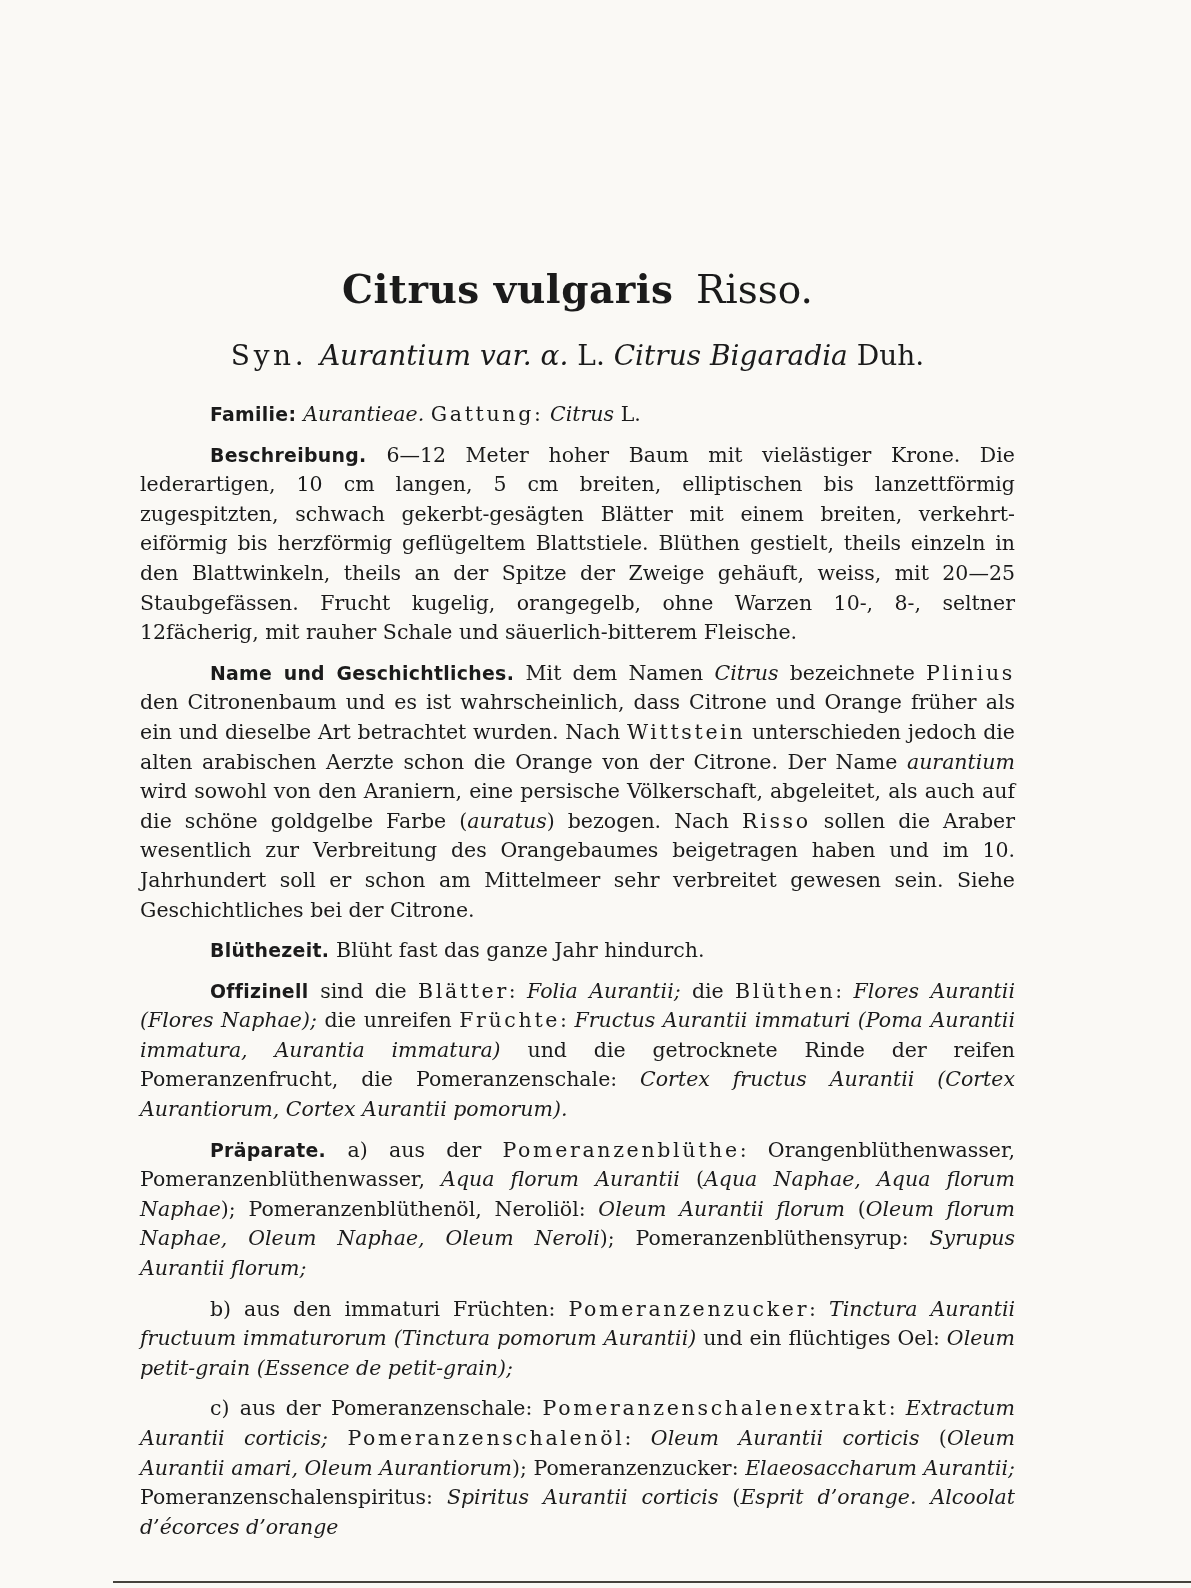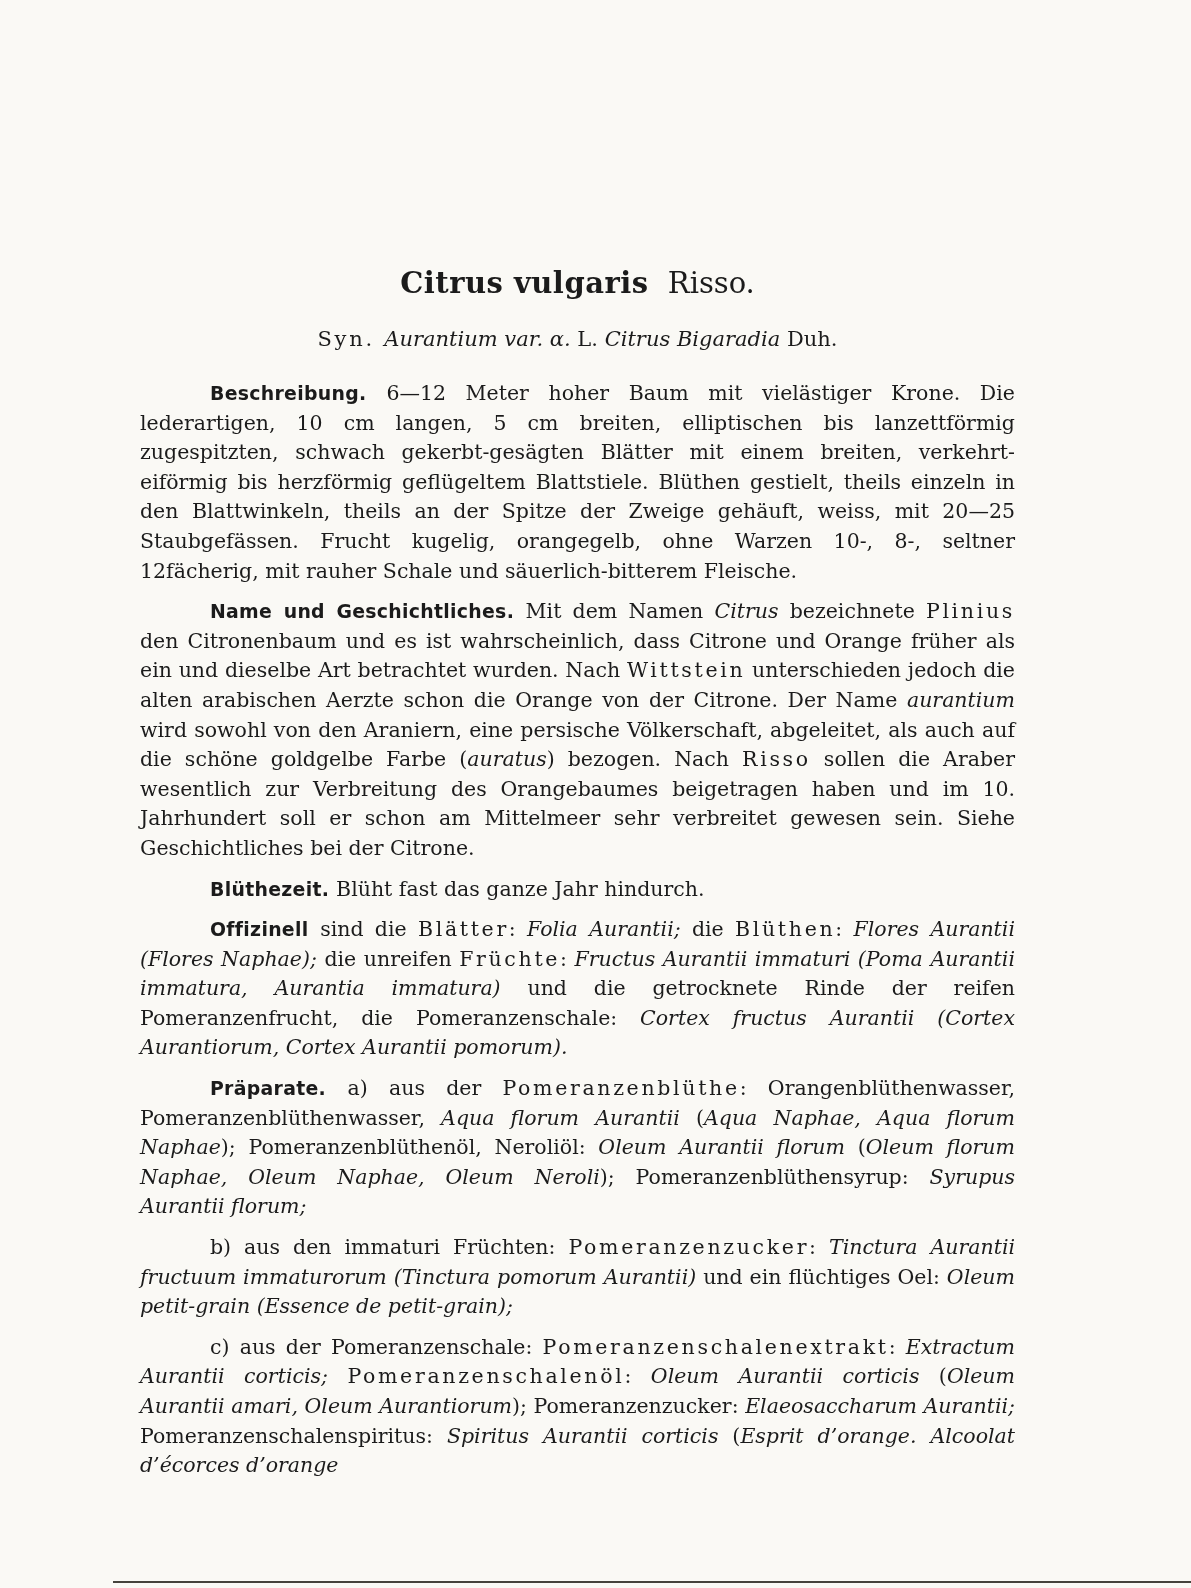--- a/index.html
+++ b/index.html
@@ -9,24 +9,24 @@
     position: relative;
     width: 1191px;
     height: 1588px;
     margin: 0 auto;
     background: #faf9f5;
     color: #1b1b1b;
     font-family: "DejaVu Serif", serif;
     padding: 266px 176px 0 140px;
     overflow: hidden;
   }
-  .main-title { text-align: center; font-size: 29px; font-weight: normal; }
+  .main-title { text-align: center; font-size: 39px; font-weight: normal; }
   .title-name { font-weight: bold; letter-spacing: 0.5px; }
   .title-author { margin-left: 10px; font-weight: normal; }
-  .synonym-line { text-align: center; font-size: 21px; margin-top: 27px; }
+  .synonym-line { text-align: center; font-size: 28px; margin-top: 27px; }
   .common-names {
     margin-top: 27px;
     text-align: center;
     font-family: "DejaVu Sans", sans-serif;
     font-size: 21px;
     font-weight: bold;
     line-height: 42px;
   }
   .cn-line { display: block; white-space: nowrap; letter-spacing: 0.2px; word-spacing: 3px; }
   .body-text { margin-top: 28px; font-size: 20.5px; line-height: 29.6px; }
@@ -59,20 +59,21 @@
     <h1 class="main-title">
       <span class="title-name">Citrus vulgaris</span>
       <span class="title-author">Risso.</span>
     </h1>
 
     <p class="synonym-line"><span class="seg-sp">Syn. </span><span class="seg-i">Aurantium var. α.</span><span class="seg-n"> L. </span><span class="seg-i">Citrus Bigaradia</span><span class="seg-n"> Duh.</span></p>
 
   </header>
 
   <main class="body-text">
+    <p class="para"><span class="seg-b">Familie: </span><span class="seg-i">Aurantieae.</span><span class="seg-n">  </span><span class="seg-sp">Gattung:</span><span class="seg-n"> </span><span class="seg-i">Citrus</span><span class="seg-n"> L.</span></p>
     <p class="para"><span class="seg-b">Beschreibung. </span><span class="seg-n">6—12 Meter hoher Baum mit vielästiger Krone.  Die lederartigen, 10 cm langen, 5 cm breiten, elliptischen bis lanzettförmig zugespitzten, schwach gekerbt-gesägten Blätter mit einem breiten, verkehrt-eiförmig bis herzförmig geflügeltem Blattstiele.  Blüthen gestielt, theils einzeln in den Blattwinkeln, theils an der Spitze der Zweige gehäuft, weiss, mit 20—25 Staubgefässen.  Frucht kugelig, orangegelb, ohne Warzen 10-, 8-, seltner 12fächerig, mit rauher Schale und säuerlich-bitterem Fleische.</span></p>
     <p class="para"><span class="seg-b">Name und Geschichtliches. </span><span class="seg-n">Mit dem Namen </span><span class="seg-i">Citrus</span><span class="seg-n"> bezeichnete </span><span class="seg-sp">Plinius</span><span class="seg-n"> den Citronenbaum und es ist wahrscheinlich, dass Citrone und Orange früher als ein und dieselbe Art betrachtet wurden.  Nach </span><span class="seg-sp">Wittstein</span><span class="seg-n"> unterschieden jedoch die alten arabischen Aerzte schon die Orange von der Citrone.  Der Name </span><span class="seg-i">aurantium</span><span class="seg-n"> wird sowohl von den Araniern, eine persische Völkerschaft, abgeleitet, als auch auf die schöne goldgelbe Farbe (</span><span class="seg-i">auratus</span><span class="seg-n">) bezogen.  Nach </span><span class="seg-sp">Risso</span><span class="seg-n"> sollen die Araber wesentlich zur Verbreitung des Orangebaumes beigetragen haben und im 10. Jahrhundert soll er schon am Mittelmeer sehr verbreitet gewesen sein.  Siehe Geschichtliches bei der Citrone.</span></p>
     <p class="para"><span class="seg-b">Blüthezeit. </span><span class="seg-n">Blüht fast das ganze Jahr hindurch.</span></p>
     <p class="para"><span class="seg-b">Offizinell </span><span class="seg-n">sind die </span><span class="seg-sp">Blätter</span><span class="seg-n">: </span><span class="seg-i">Folia Aurantii;</span><span class="seg-n"> die </span><span class="seg-sp">Blüthen</span><span class="seg-n">: </span><span class="seg-i">Flores Aurantii (Flores Naphae);</span><span class="seg-n"> die unreifen </span><span class="seg-sp">Früchte</span><span class="seg-n">: </span><span class="seg-i">Fructus Aurantii immaturi (Poma Aurantii immatura, Aurantia immatura)</span><span class="seg-n"> und die getrocknete Rinde der reifen Pomeranzenfrucht, die Pomeranzenschale: </span><span class="seg-i">Cortex fructus Aurantii (Cortex Aurantiorum, Cortex Aurantii pomorum).</span></p>
     <p class="para"><span class="seg-b">Präparate. </span><span class="seg-n">a) aus der </span><span class="seg-sp">Pomeranzenblüthe</span><span class="seg-n">: Orangenblüthenwasser, Pomeranzenblüthenwasser, </span><span class="seg-i">Aqua florum Aurantii</span><span class="seg-n"> (</span><span class="seg-i">Aqua Naphae, Aqua florum Naphae</span><span class="seg-n">); Pomeranzenblüthenöl, Neroliöl: </span><span class="seg-i">Oleum Aurantii florum</span><span class="seg-n"> (</span><span class="seg-i">Oleum florum Naphae, Oleum Naphae, Oleum Neroli</span><span class="seg-n">); Pomeranzenblüthensyrup: </span><span class="seg-i">Syrupus Aurantii florum;</span></p>
     <p class="para"><span class="seg-n">b) aus den immaturi Früchten: </span><span class="seg-sp">Pomeranzenzucker</span><span class="seg-n">: </span><span class="seg-i">Tinctura Aurantii fructuum immaturorum (Tinctura pomorum Aurantii)</span><span class="seg-n"> und ein flüchtiges Oel: </span><span class="seg-i">Oleum petit-grain (Essence de petit-grain);</span></p>
     <p class="para"><span class="seg-n">c) aus der Pomeranzenschale: </span><span class="seg-sp">Pomeranzenschalenextrakt</span><span class="seg-n">: </span><span class="seg-i">Extractum Aurantii corticis;</span><span class="seg-n"> </span><span class="seg-sp">Pomeranzenschalenöl</span><span class="seg-n">: </span><span class="seg-i">Oleum Aurantii corticis</span><span class="seg-n"> (</span><span class="seg-i">Oleum Aurantii amari, Oleum Aurantiorum</span><span class="seg-n">); Pomeranzenzucker: </span><span class="seg-i">Elaeosaccharum Aurantii;</span><span class="seg-n"> Pomeranzenschalenspiritus: </span><span class="seg-i">Spiritus Aurantii corticis</span><span class="seg-n"> (</span><span class="seg-i">Esprit d’orange. Alcoolat d’écorces d’orange</span></p>
   </main>
 
   <div class="scan-line"></div>

